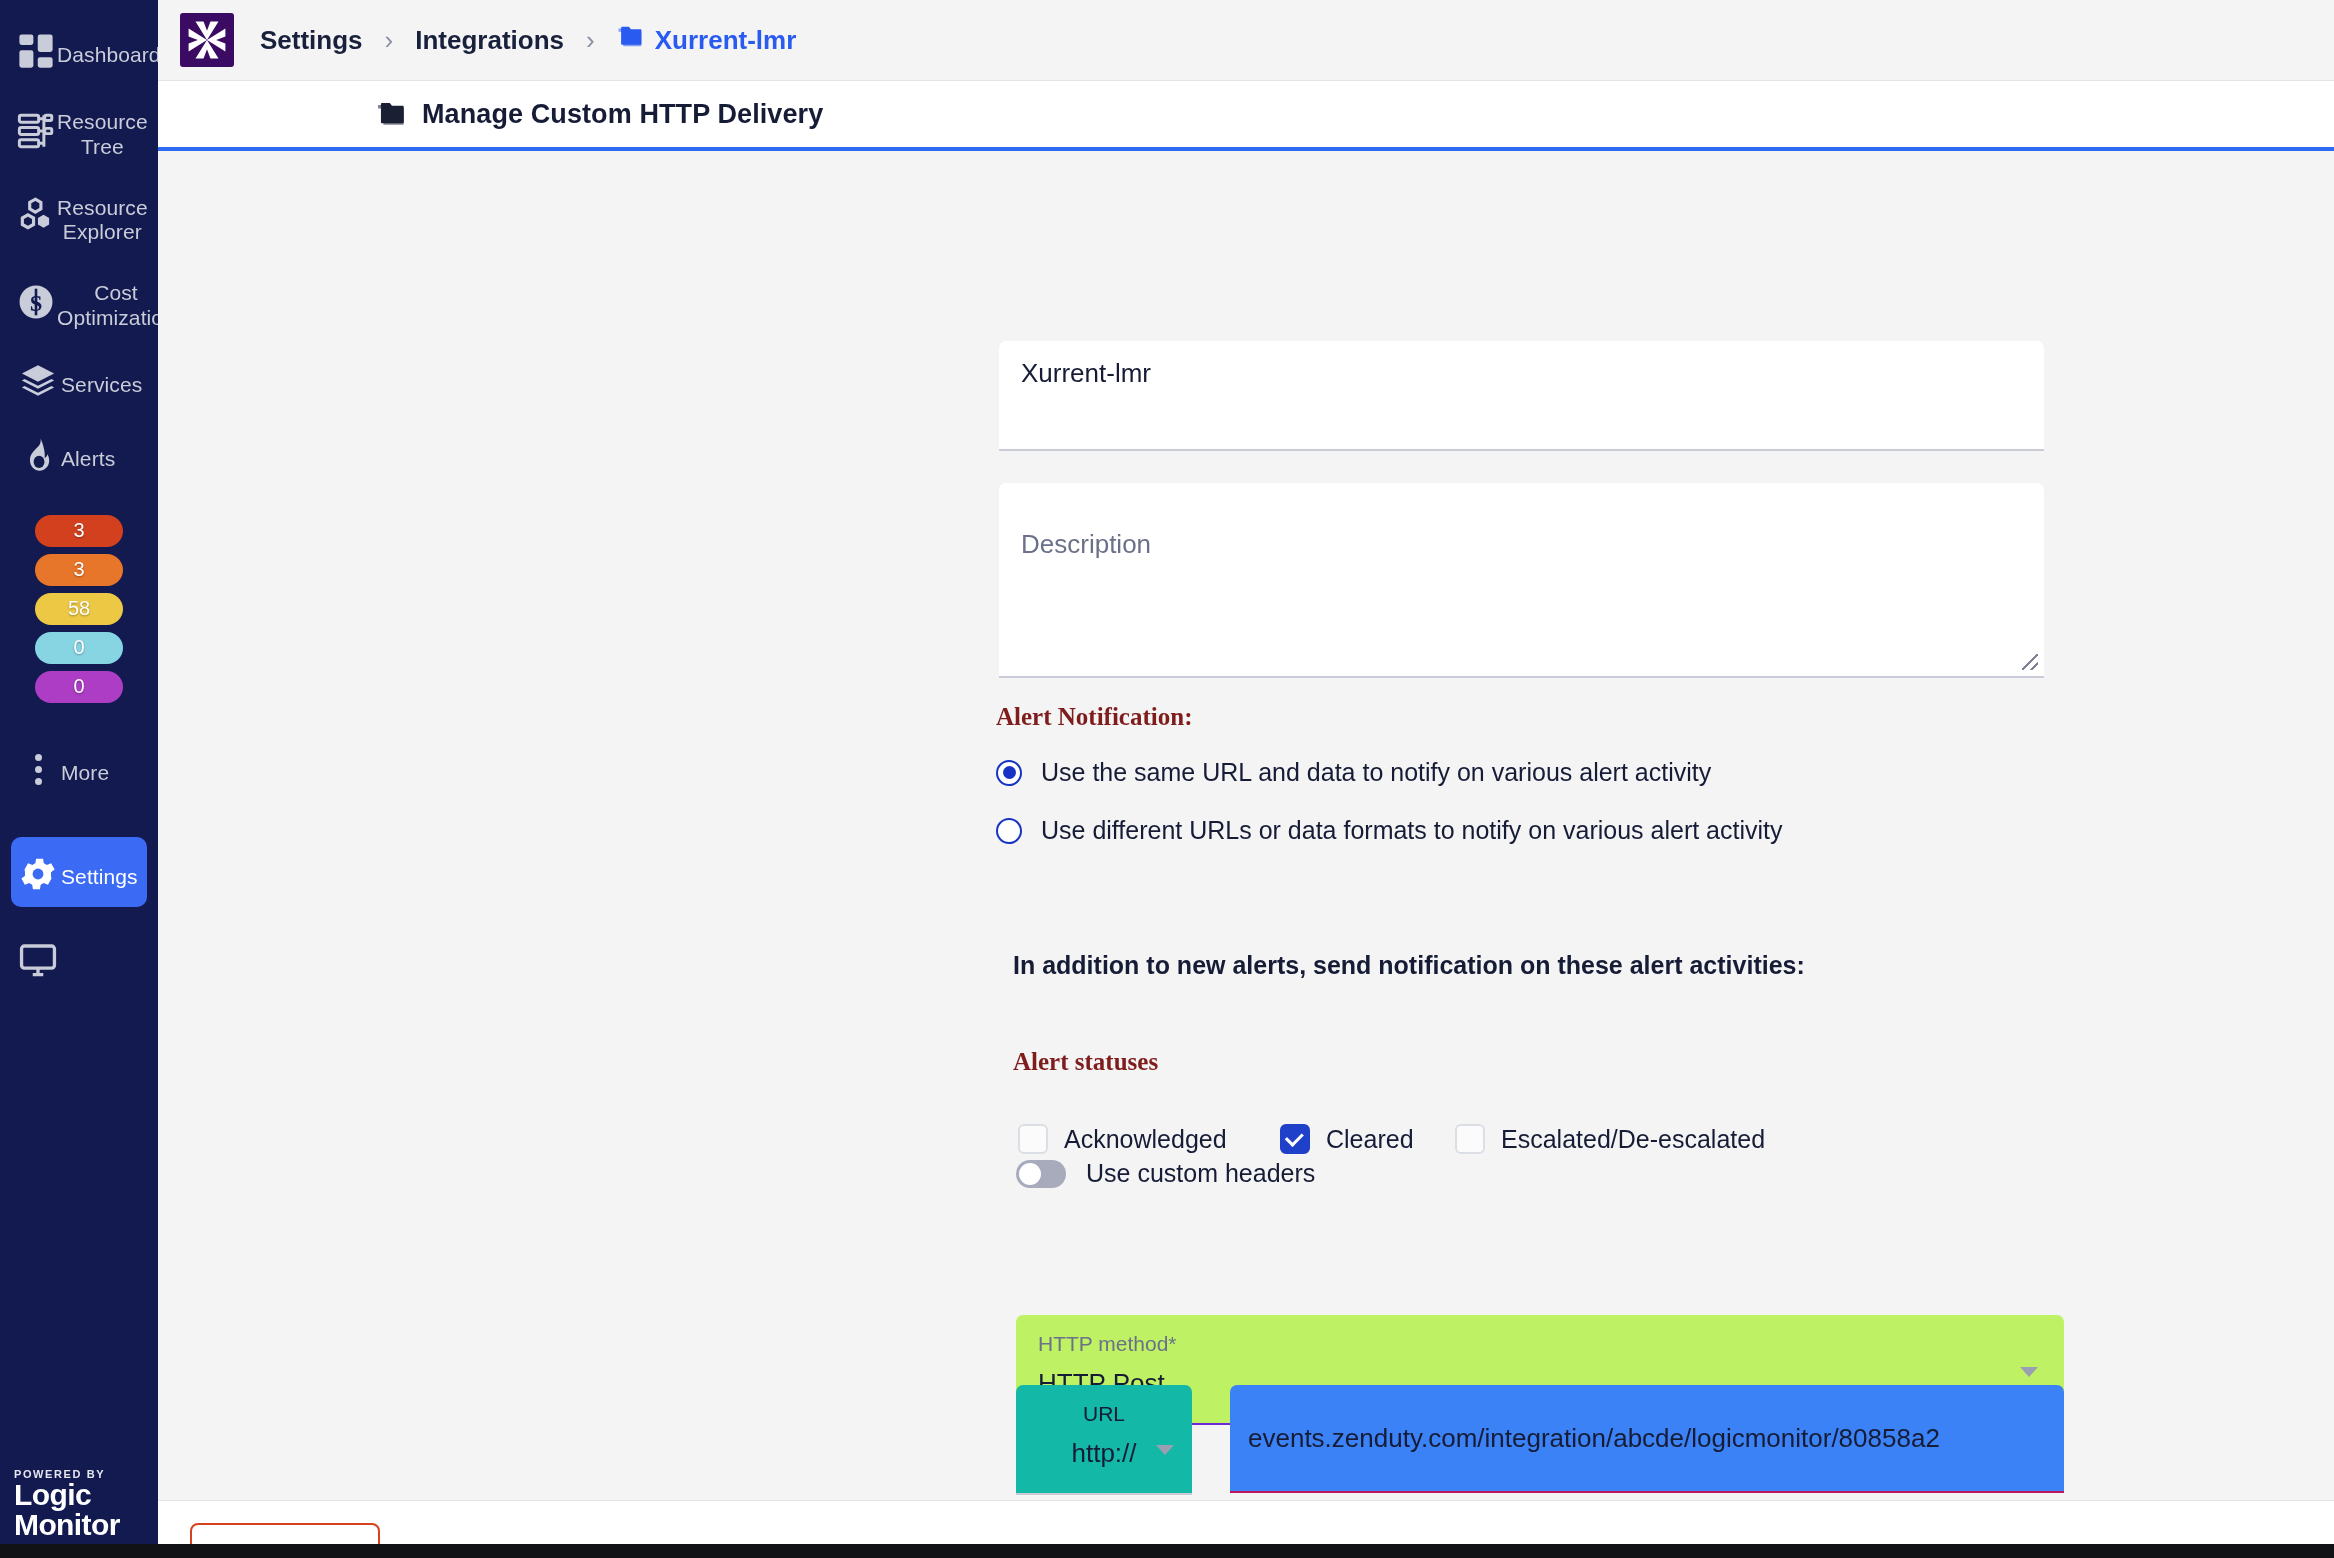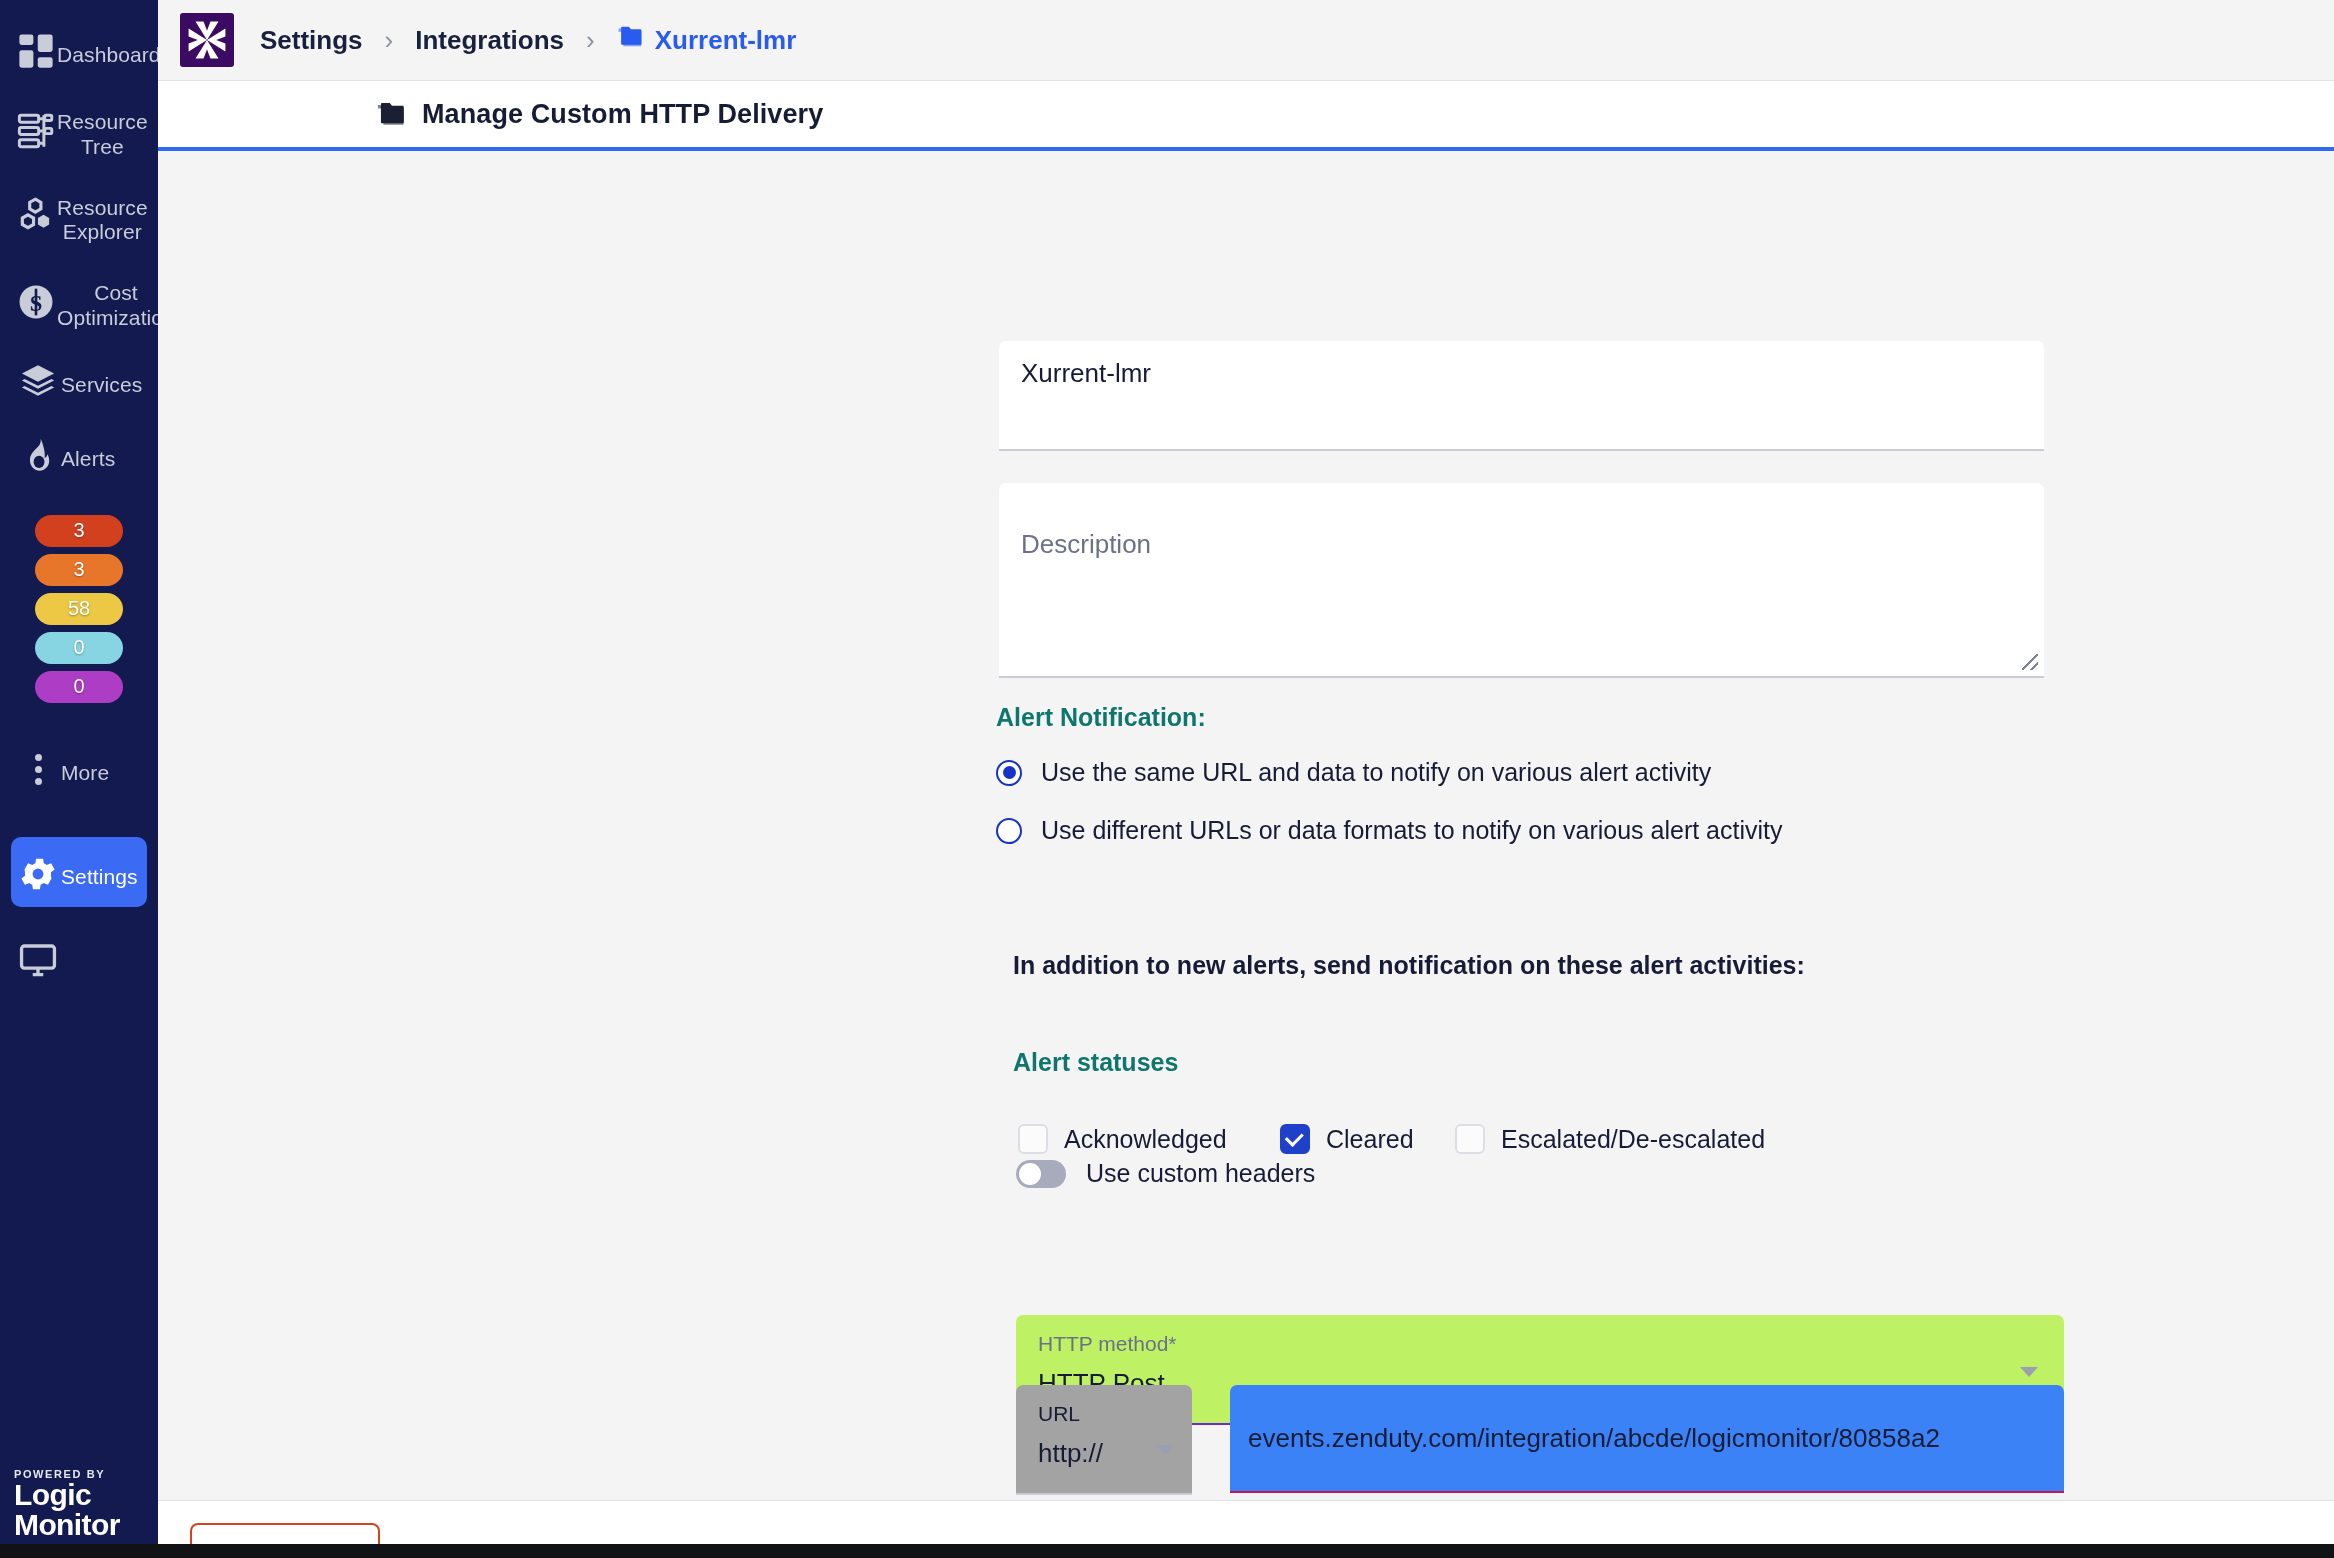--- a/index.html
+++ b/index.html
@@ -108,21 +108,21 @@
   #desc-field { left: 841px; top: 332px; width: 1045px; height: 195px; padding-top: 46px; }
   #desc-field .ph { font-size: 26px; color: #6b7188; }
   .resize-handle {
     position: absolute; right: 6px; bottom: 6px; width: 16px; height: 16px;
     background:
       linear-gradient(135deg, transparent 0 44%, #7d8296 44% 55%, transparent 55% 100%),
       linear-gradient(135deg, transparent 0 72%, #7d8296 72% 84%, transparent 84% 100%);
   }
 
   .section-title {
-    position: absolute; font-size: 25px; font-weight: 700; color: #0f766e;
+    position: absolute; font-size: 25px; font-weight: 700; color: #7f1d1d; font-family: Liberation Serif, serif;
   }
   #alert-notif-title { left: 838px; top: 552px; }
   #addendum-text { left: 855px; top: 800px; font-size: 25px; font-weight: 700; color: #161c36; position:absolute; }
   #alert-status-title { left: 855px; top: 897px; }
   #auth-title { left: 855px; top: 1382px; }
 
   .radio-row { position: absolute; display: flex; align-items: center; gap: 19px; cursor: pointer; }
   .radio {
     width: 26px; height: 26px; border-radius: 50%;
     border: 2.5px solid #1733c4; background: #fff;
@@ -169,22 +169,23 @@
   #http-method-field .fval { font-size: 26px; color: #161c36; }
   .caret {
     position: absolute; width: 0; height: 0;
     border-left: 9px solid transparent; border-right: 9px solid transparent;
     border-top: 10px solid #9a9fb2;
   }
   #http-caret { right: 26px; top: 52px; }
 
   #url-scheme-field {
     position: absolute; left: 858px; top: 1234px; width: 176px; height: 110px;
-    background: #a3a3a3; border-bottom: 2px solid #c9cbd6; border-radius: 7px 7px 0 0;
+    background: #14b8a6; border-bottom: 2px solid #c9cbd6; border-radius: 7px 7px 0 0;
     padding: 17px 22px 0 22px;
+    text-align: center;
   }
   #url-scheme-field .flabel { font-size: 21px; color: #161c36; margin-bottom: 12px; }
   #url-scheme-field .fval { font-size: 26px; color: #161c36; }
   #url-caret { right: 18px; top: 60px; }
 
   #url-value-field {
     position: absolute; left: 1072px; top: 1234px; width: 834px; height: 108px;
     background: #3b82f6; border-bottom: 2px solid #be185d; border-radius: 7px 7px 0 0;
     display: flex; align-items: center; padding: 0 18px;
     overflow: hidden;

